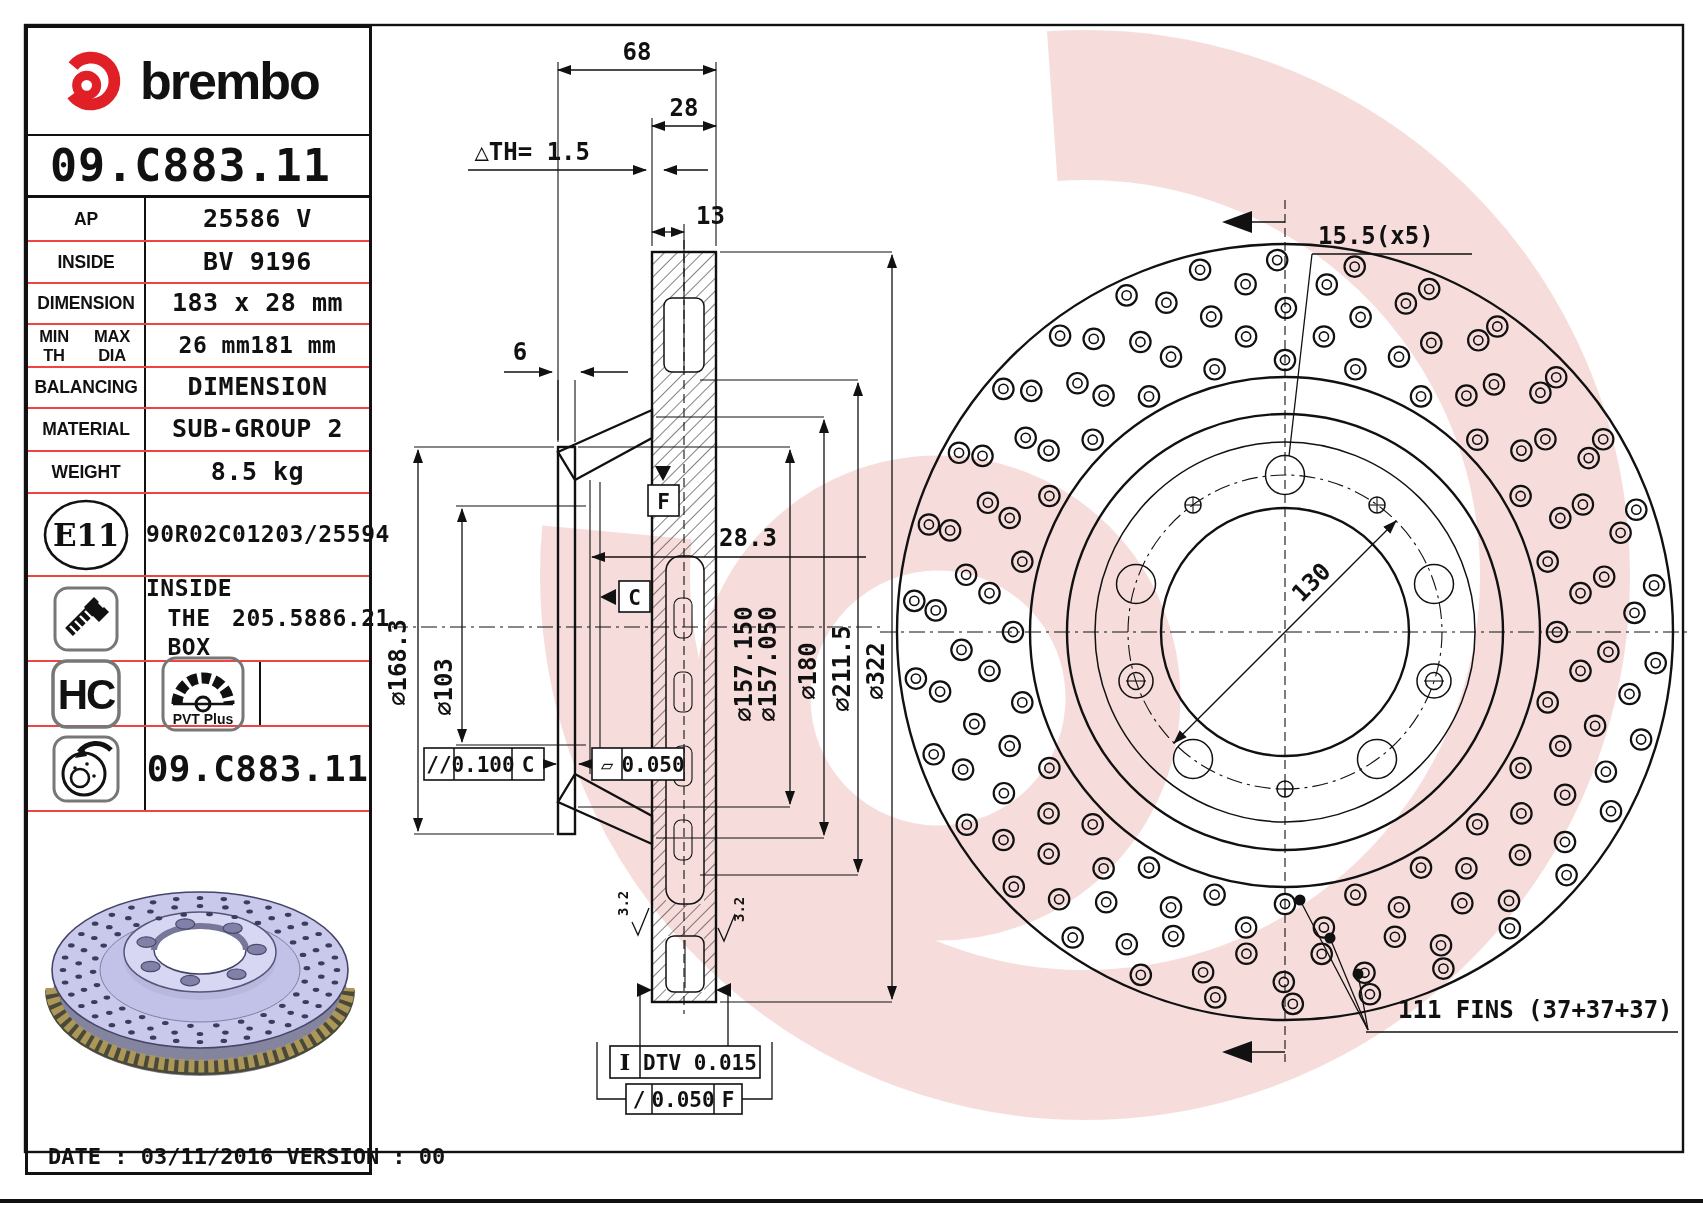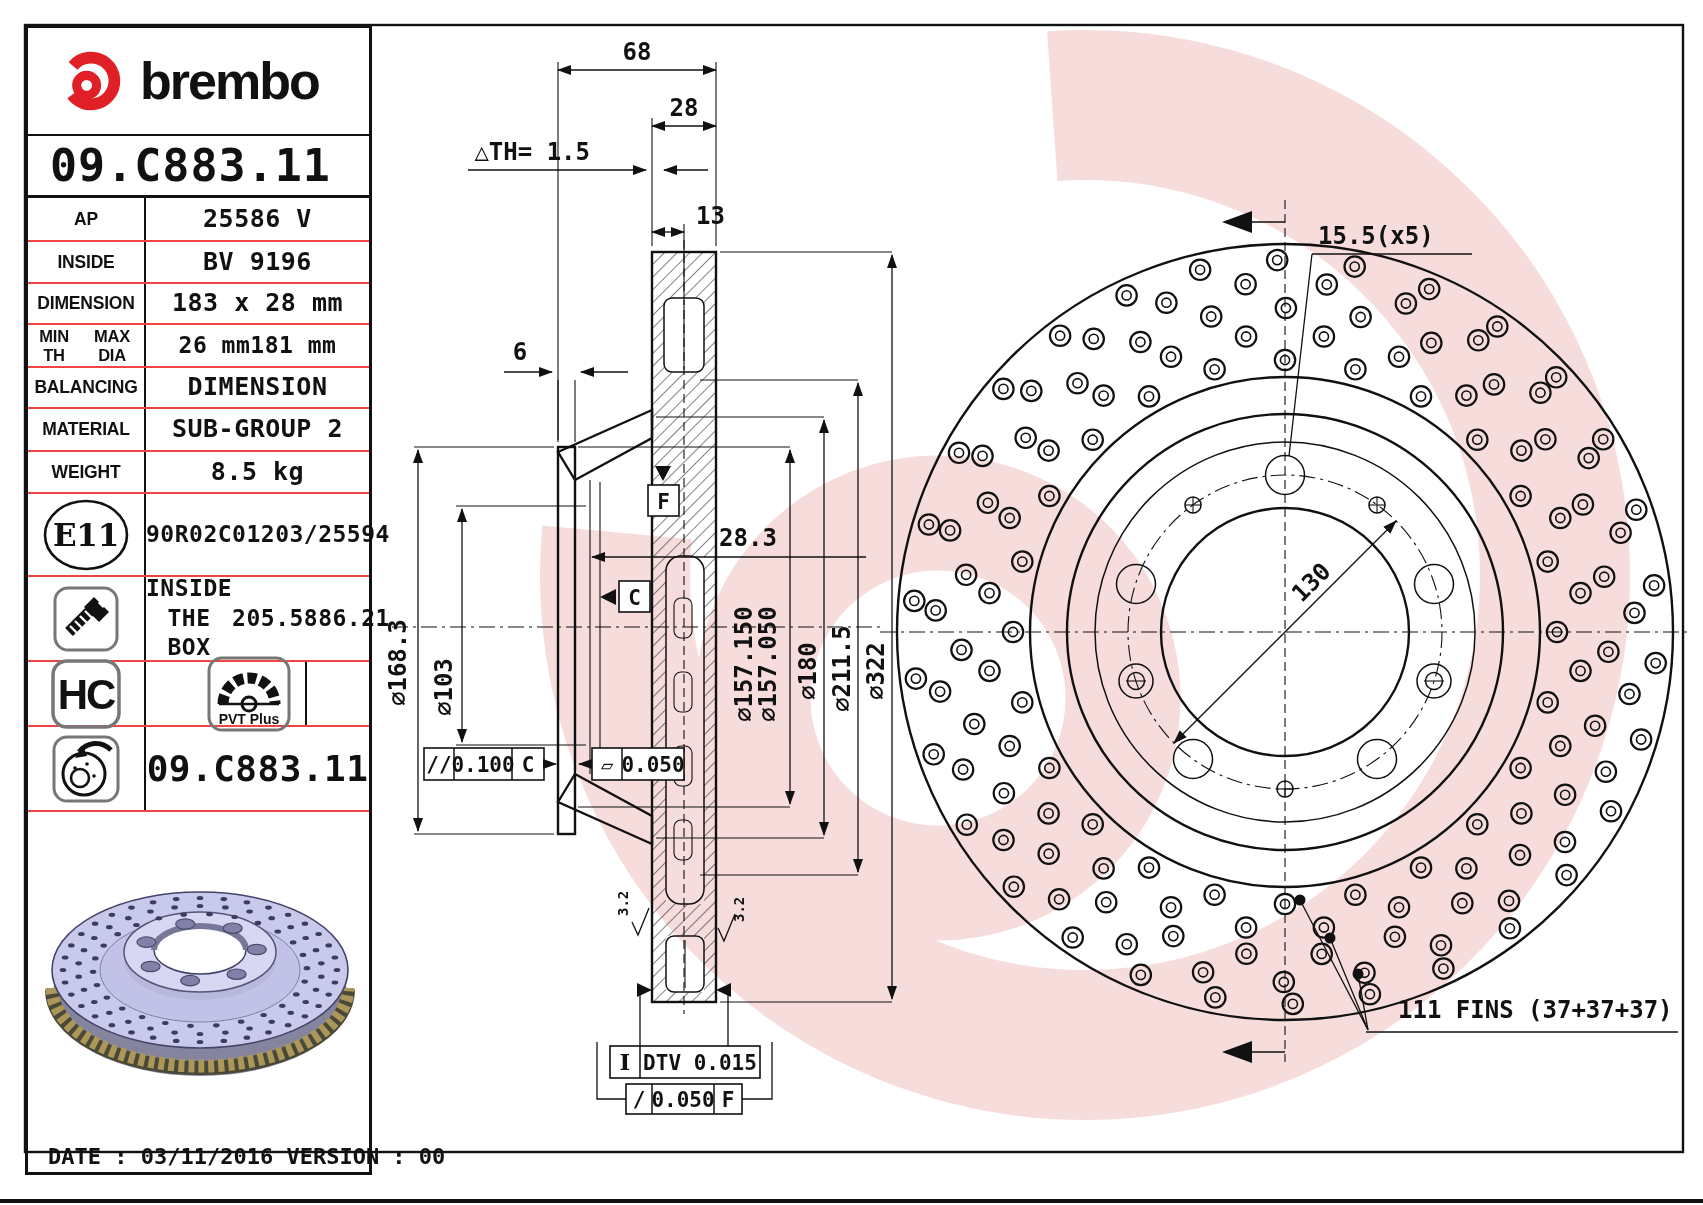--- a/index.html
+++ b/index.html
@@ -615,21 +615,21 @@
       </div>
     </div>
 
     <div class="prow" style="height:65px">
       <div class="pcell lab">
         <svg width="72" height="72" viewBox="0 0 72 72">
           <rect x="3" y="3" width="66" height="66" rx="14" fill="none" stroke="#777" stroke-width="3.5"></rect>
           <text x="36" y="51" text-anchor="middle" style="font:700 42px &quot;Liberation Sans&quot;,sans-serif;fill:#111;letter-spacing:-2px">HC</text>
         </svg>
       </div>
-      <div class="pcell" style="width:115px;border-right:2px solid #111;flex:0 0 115px;margin-left:46px;">
+      <div class="pcell" style="width:115px;border-right:2px solid #111;flex:0 0 115px;">
         <svg width="84" height="76" viewBox="0 0 84 76">
           <rect x="2" y="2" width="80" height="72" rx="13" fill="none" stroke="#777" stroke-width="3"></rect>
           <path d="M16,48 A26 26 0 0 1 68,48" fill="none" stroke="#111" stroke-width="11" stroke-dasharray="9 4"></path>
           <circle cx="42" cy="48" r="7" fill="none" stroke="#111" stroke-width="3"></circle>
           <line x1="12" y1="48" x2="72" y2="48" stroke="#111" stroke-width="2.5"></line>
           <text x="42" y="68" text-anchor="middle" style="font:700 14px &quot;Liberation Sans&quot;,sans-serif;fill:#111">PVT Plus</text>
         </svg>
       </div>
       <div class="pcell" style="flex:1"></div>
     </div>

